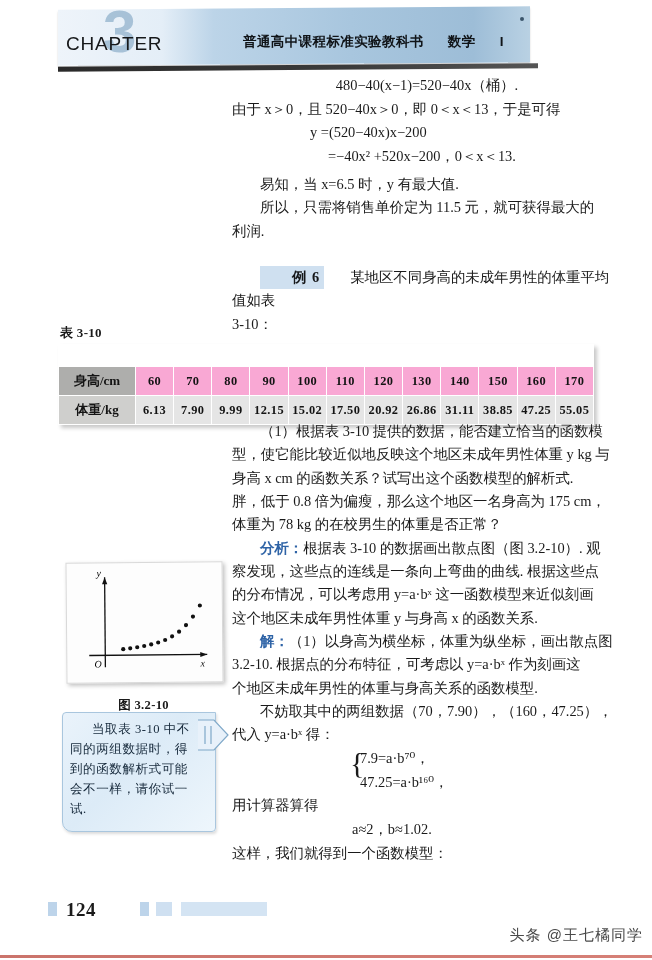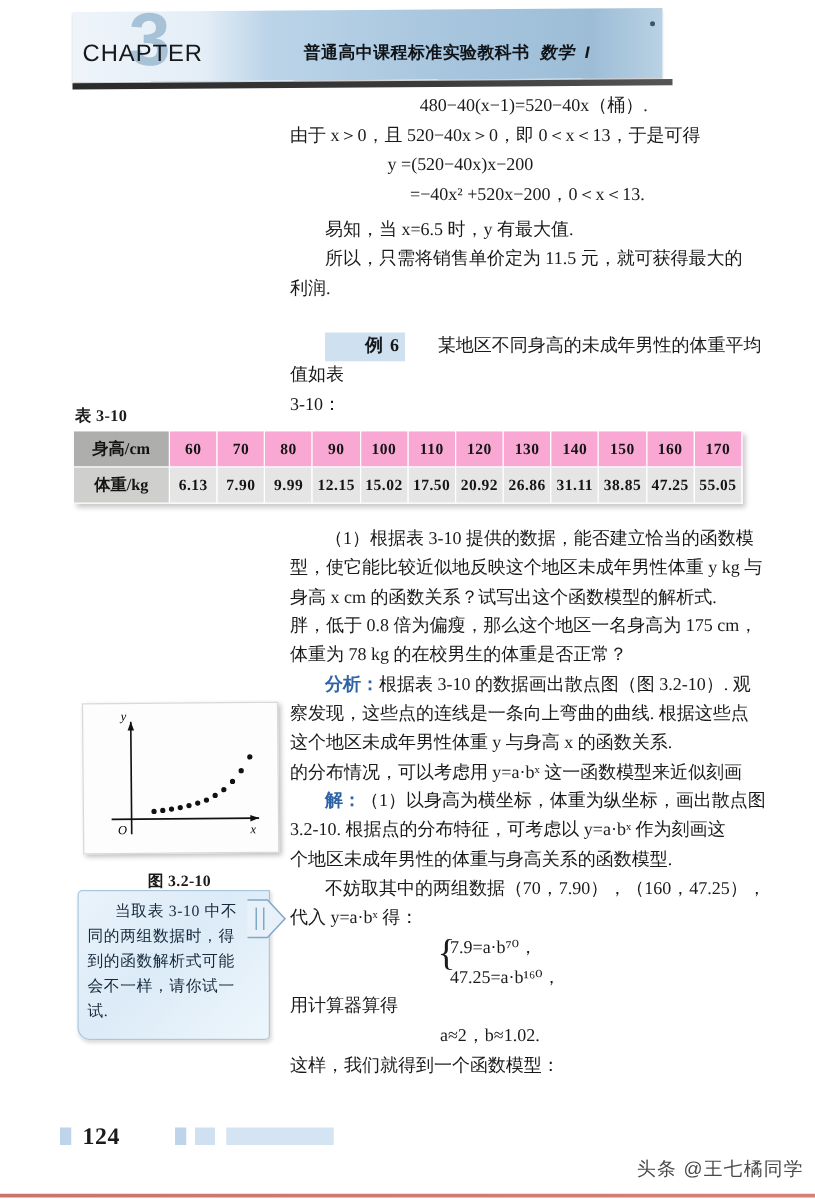--- a/index.html
+++ b/index.html
@@ -34,21 +34,21 @@
     position:absolute;left:66px;top:33px;
     font-family:"Liberation Sans","DejaVu Sans",sans-serif;
     font-size:19px;letter-spacing:.8px;color:#16181a;
   }
   .header-title{
     position:absolute;left:243px;top:33px;
     font-family:"Liberation Sans","DejaVu Sans",sans-serif;
     font-size:13.5px;font-weight:700;color:#101418;letter-spacing:.4px;
     white-space:nowrap;
   }
-  .header-title .vol{font-style:italic;margin-left:4px;}
+  .header-title .vol{margin-left:20px;}
   .header-dot{position:absolute;left:520px;top:17px;width:4px;height:4px;border-radius:50%;background:#3b556b;}
 
   
   .col-right{position:absolute;left:232px;top:74px;width:390px;}
   .tx{font-size:14.4px;line-height:1.62;text-indent:0;margin:0;}
   .tx.indent{text-indent:28px;}
   .ctr{text-align:center;}
   .eq{font-size:14.4px;line-height:1.66;margin:0;}
   .eq.p1{padding-left:78px;}
   .eq.p2{padding-left:96px;}
@@ -63,21 +63,21 @@
 
   
   .table-cap{
     position:absolute;left:60px;top:324px;
     font-size:13px;font-weight:700;letter-spacing:.3px;
   }
   .tbl-wrap{
     position:absolute;left:58px;top:344px;width:536px;
     box-shadow:3px 3px 4px rgba(0,0,0,.22);
   }
-  table.data{border-collapse:collapse;width:536px;table-layout:fixed;}
+  table.data{border-collapse:collapse;width:536px;table-layout:fixed;margin-top:22px;}
   table.data td{
     border:1px solid #ffffff;
     text-align:center;font-size:12.4px;
     height:28px;padding:0 1px;
     color:#141414;
     letter-spacing:.4px;
   }
   table.data tr.r-h td{background:#f9a8d4;font-weight:700;}
   table.data tr.r-w td{background:#e5e5e5;font-weight:700;}
   table.data td.rowhead{
@@ -209,22 +209,22 @@
     <p class="tx indent">（1）根据表 3-10 提供的数据，能否建立恰当的函数模</p>
     <p class="tx">型，使它能比较近似地反映这个地区未成年男性体重 y kg 与</p>
     <p class="tx">身高 x cm 的函数关系？试写出这个函数模型的解析式.</p>
     <p class="tx">胖，低于 0.8 倍为偏瘦，那么这个地区一名身高为 175 cm，</p>
     <p class="tx">体重为 78 kg 的在校男生的体重是否正常？</p>
 
     <p class="tx indent">
       <span class="lbl-blue">分析：</span><span>根据表 3-10 的数据画出散点图（图 3.2-10）. 观</span>
     </p>
     <p class="tx">察发现，这些点的连线是一条向上弯曲的曲线. 根据这些点</p>
+    <p class="tx">的分布情况，可以考虑用 y=a·bˣ 这一函数模型来近似刻画</p>
     <p class="tx">这个地区未成年男性体重 y 与身高 x 的函数关系.</p>
-    <p class="tx">的分布情况，可以考虑用 y=a·bˣ 这一函数模型来近似刻画</p>
 
     <p class="tx indent">
       <span class="lbl-blue">解：</span><span>（1）以身高为横坐标，体重为纵坐标，画出散点图</span>
     </p>
     <p class="tx">3.2-10. 根据点的分布特征，可考虑以 y=a·bˣ 作为刻画这</p>
     <p class="tx">个地区未成年男性的体重与身高关系的函数模型.</p>
 
     <p class="tx indent">不妨取其中的两组数据（70，7.90），（160，47.25），</p>
     <p class="tx">代入 y=a·bˣ 得：</p>
 

